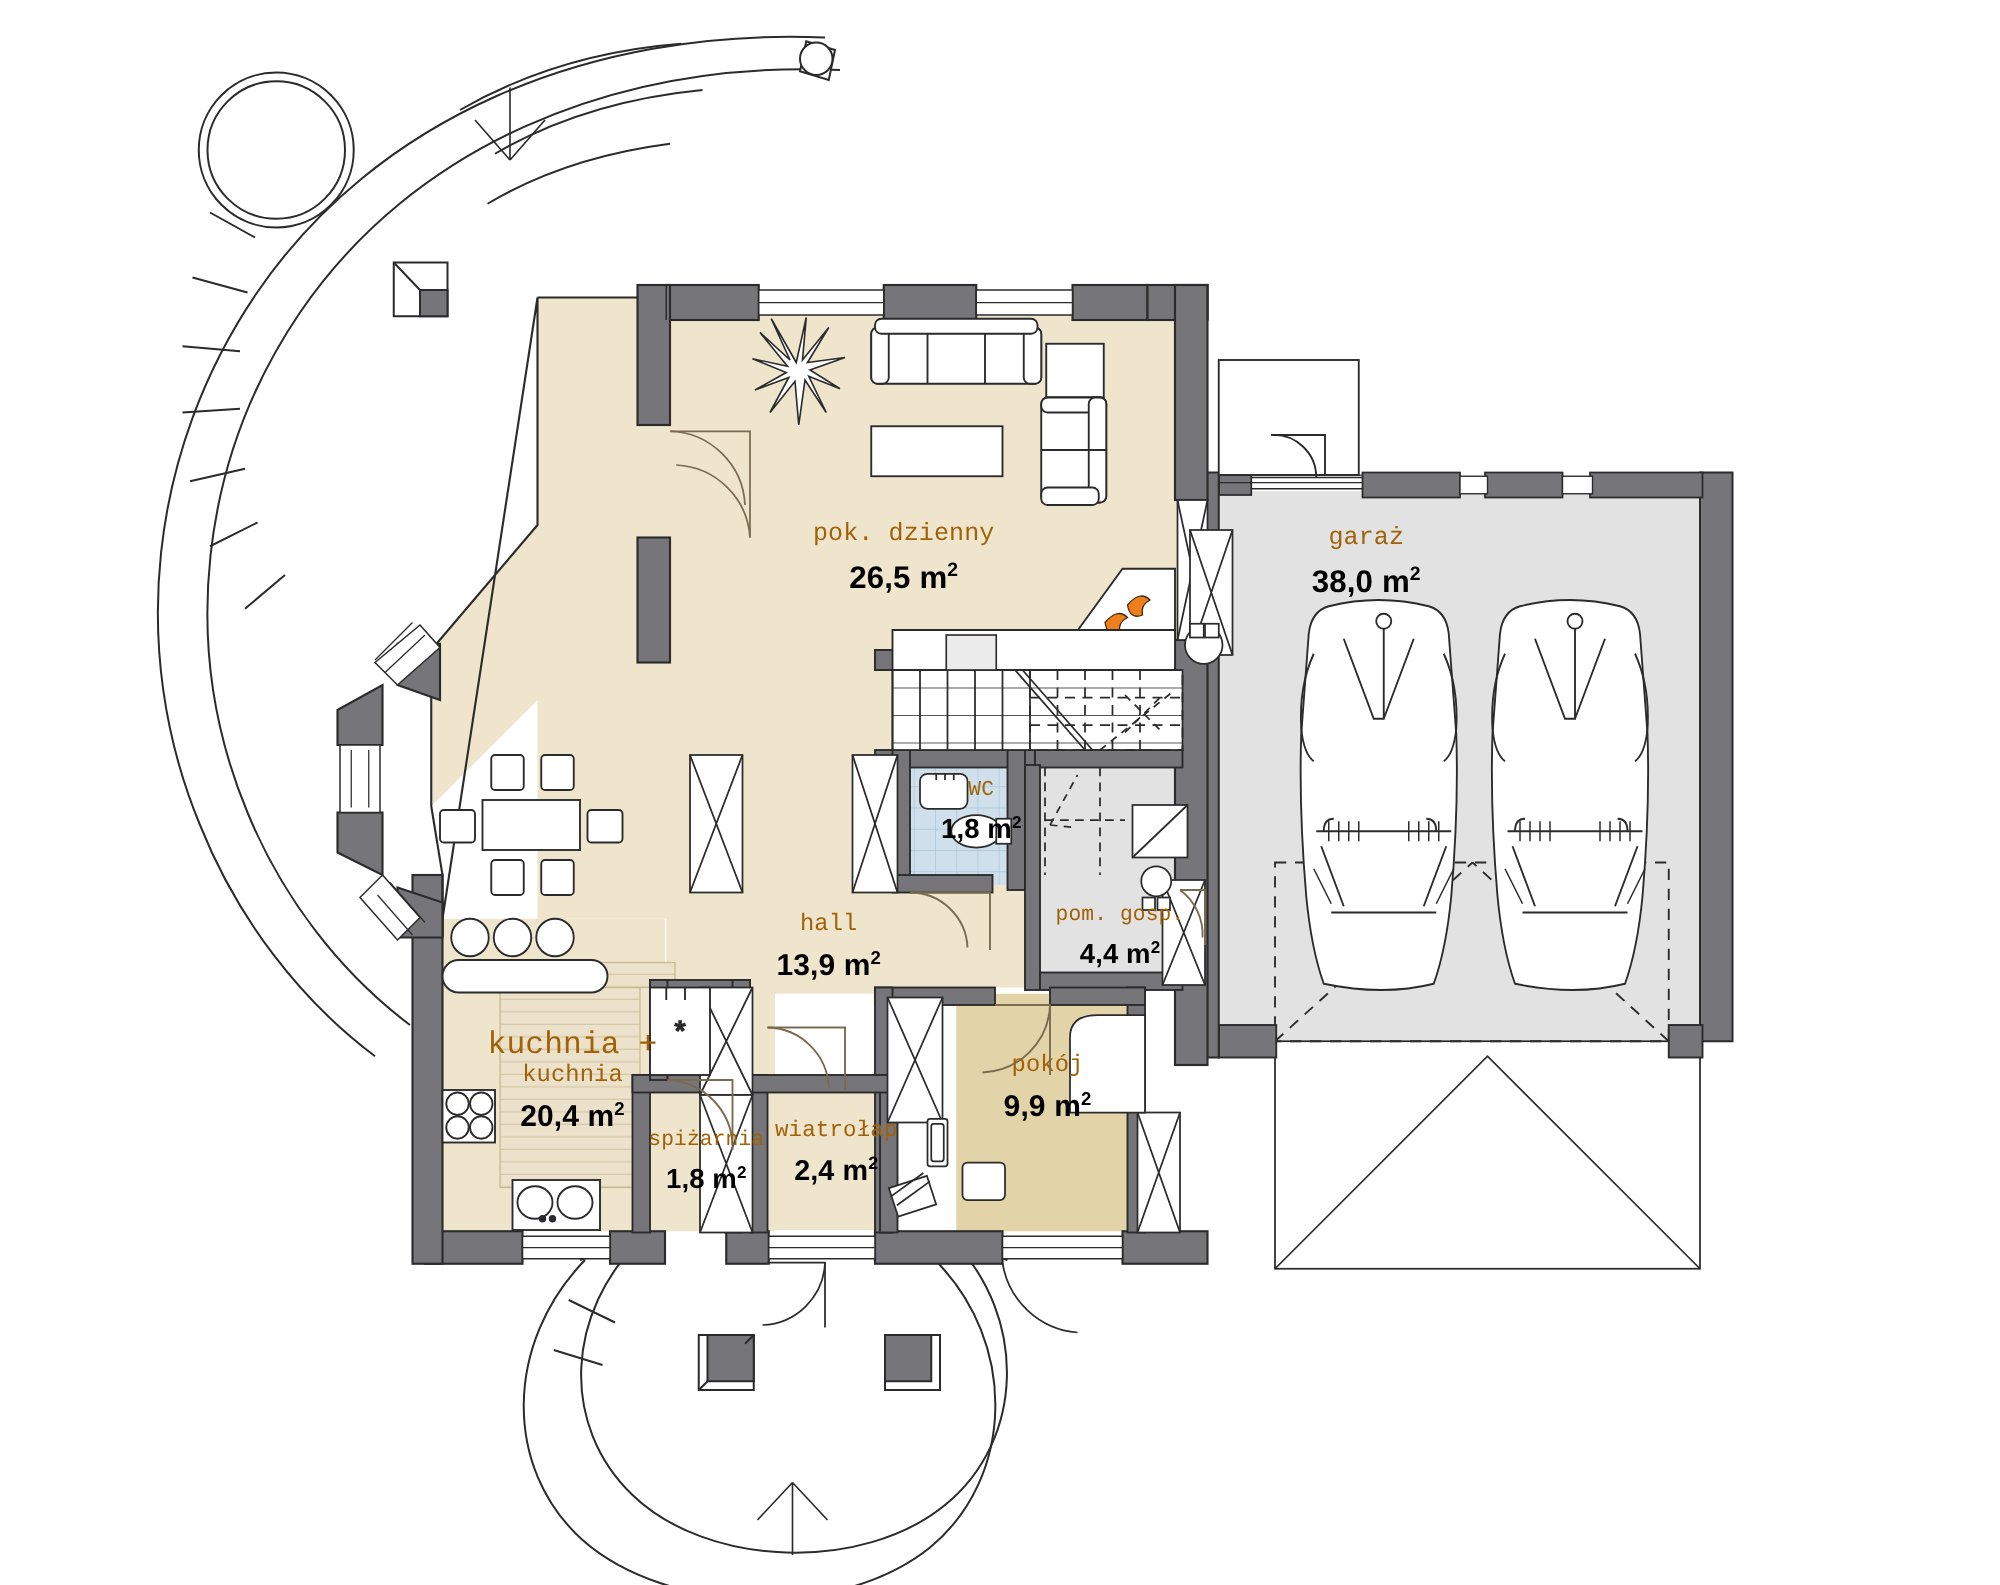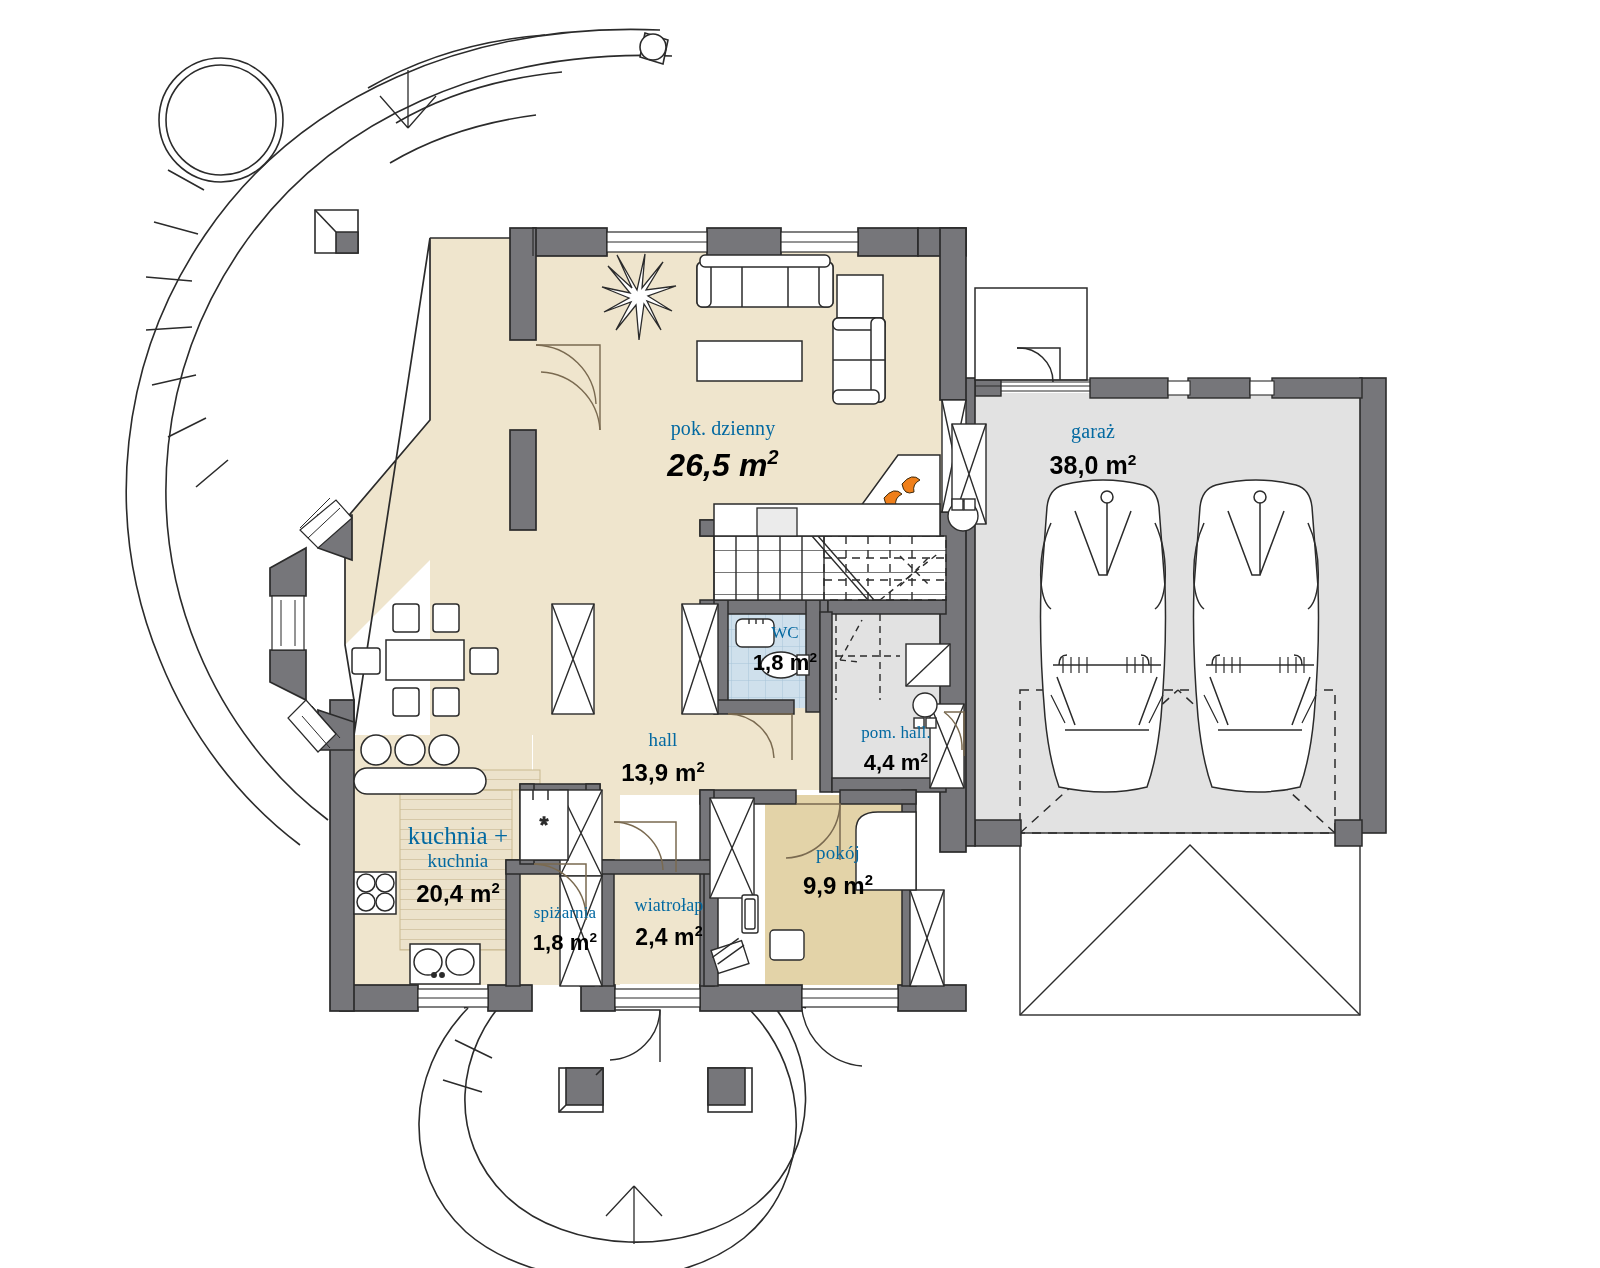--- a/index.html
+++ b/index.html
@@ -1,20 +1,20 @@
 <!DOCTYPE html>
 <html><head>
 <meta charset="utf-8">
 <style>
   html,body{margin:0;padding:0;background:#ffffff;}
   body{width:1600px;height:1268px;overflow:hidden;font-family:"Liberation Sans",sans-serif;}
   #stage{position:relative;width:1600px;height:1268px;background:#fff;}
   svg#plan{position:absolute;left:0;top:0;width:1600px;height:1268px;}
   .lbl{position:absolute;text-align:center;pointer-events:none;}
-  .lbl .nm{display:block;font-family:Liberation Serif, serif;font-weight:400;color:#0369a1;letter-spacing:.1px;}
+  .lbl .nm{display:block;font-family:Liberation Mono, monospace;font-weight:400;color:#a16207;letter-spacing:.1px;}
   .lbl .ar{display:block;font-family:"Liberation Sans",sans-serif;font-weight:700;color:#000;letter-spacing:.1px;}
   .lbl .ar sup{font-size:.62em;vertical-align:super;font-weight:700;}
 </style>
 </head>
 <body>
 
 <div id="stage">
 
 <svg id="plan" viewBox="0 0 1600 1268">
   <defs>
@@ -399,41 +399,41 @@
     </g>
   </g>
 
   <g fill="none" stroke="#2b2b2b" stroke-width="1.2">
     <path d="M533 256 V228 M966 256 V228"></path>
   </g>
 </svg>
 
 <div class="lbl" style="left:623px;top:415px;width:200px;">
   <span class="nm" style="font-size:20px;line-height:26px;">pok. dzienny</span>
-  <span class="ar" style="font-size:32px;line-height:32px;font-style:italic;"><span>26,5 m</span><sup>2</sup></span>
+  <span class="ar" style="font-size:25px;line-height:32px;"><span>26,5 m</span><sup>2</sup></span>
 </div>
 
 <div class="lbl" style="left:358px;top:795px;width:200px;">
   <span class="nm" style="font-size:25px;line-height:25px;margin-top:28px;">kuchnia +</span>
   <span class="nm" style="font-size:19px;line-height:25px;">kuchnia</span>
   <span class="ar" style="font-size:24px;line-height:30px;"><span>20,4 m</span><sup>2</sup></span>
 </div>
 
 <div class="lbl" style="left:573px;top:727px;width:180px;">
   <span class="nm" style="font-size:19px;line-height:25px;">hall</span>
   <span class="ar" style="font-size:24px;line-height:30px;"><span>13,9 m</span><sup>2</sup></span>
 </div>
 
 <div class="lbl" style="left:715px;top:622px;width:140px;">
   <span class="nm" style="font-size:17px;line-height:22px;">WC</span>
   <span class="ar" style="font-size:22px;line-height:28px;"><span>1,8 m</span><sup>2</sup></span>
 </div>
 
 <div class="lbl" style="left:806px;top:722px;width:180px;">
-  <span class="nm" style="font-size:17px;line-height:22px;">pom. hall.</span>
+  <span class="nm" style="font-size:17px;line-height:22px;">pom. gosp.</span>
   <span class="ar" style="font-size:22px;line-height:28px;"><span>4,4 m</span><sup>2</sup></span>
 </div>
 
 <div class="lbl" style="left:748px;top:840px;width:180px;">
   <span class="nm" style="font-size:19px;line-height:25px;">pokój</span>
   <span class="ar" style="font-size:24px;line-height:30px;"><span>9,9 m</span><sup>2</sup></span>
 </div>
 
 <div class="lbl" style="left:490px;top:902px;width:150px;">
   <span class="nm" style="font-size:17px;line-height:22px;">spiżarnia</span>

